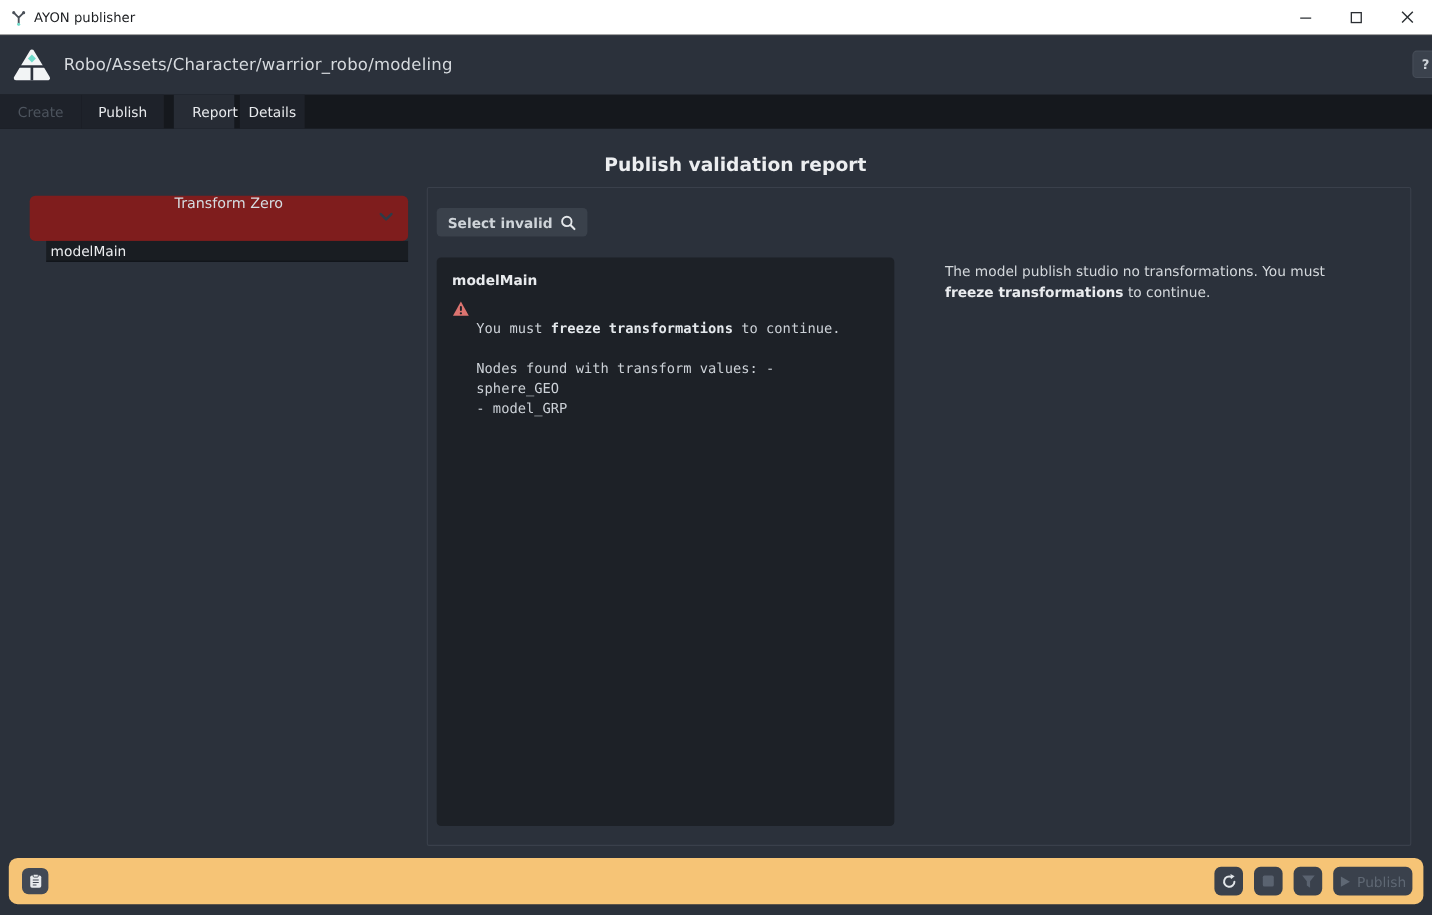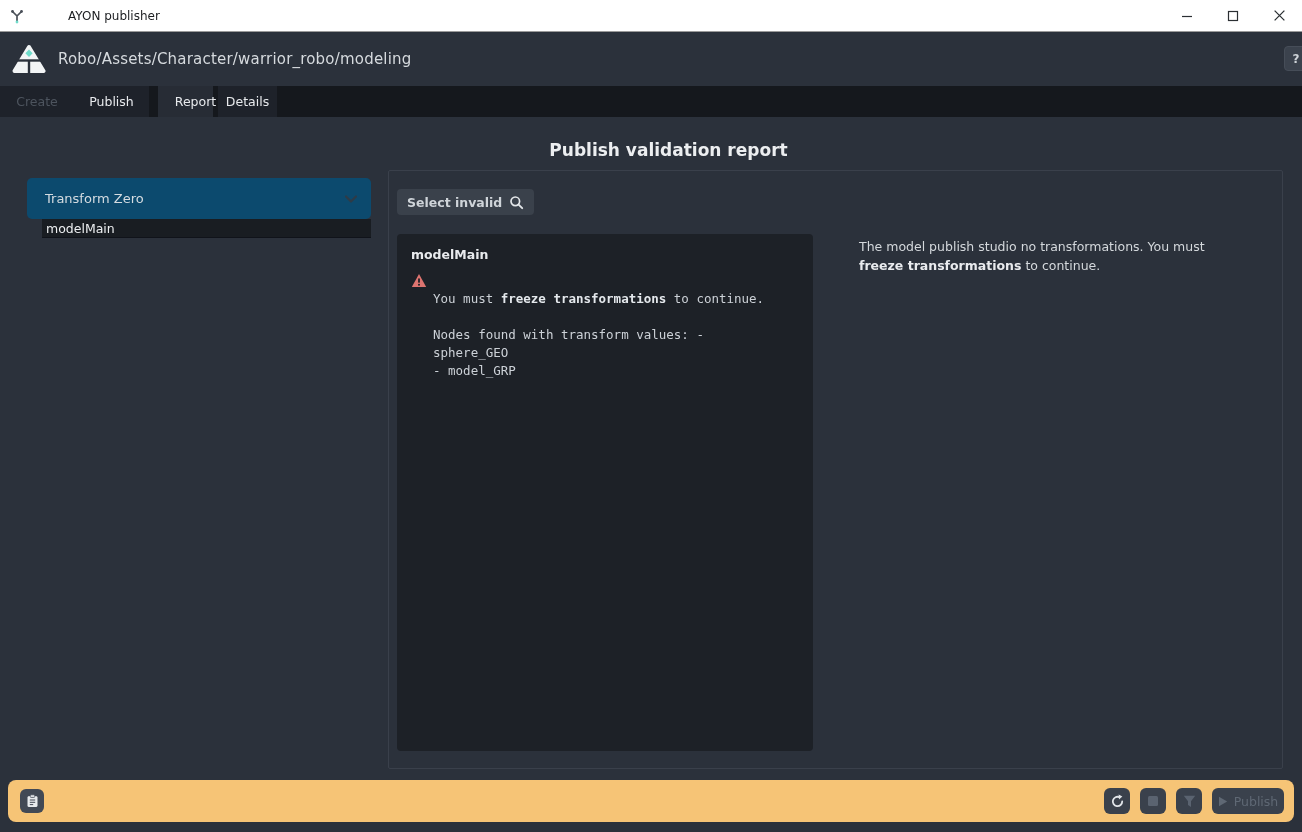--- a/index.html
+++ b/index.html
@@ -7,21 +7,21 @@
   body {
     position:relative; overflow:hidden;
     background:#2b313b;
     font-family:"DejaVu Sans","Liberation Sans",sans-serif;
     color:#e8eaed;
   }
   
   .titlebar {
     position:absolute; top:0; left:0; width:1302px; height:32px;
     background:#ffffff; border-bottom:1px solid #9a9a9a;
-    display:flex; align-items:center;gap:37px;
+    display:flex; align-items:center;
   }
   .titlebar-icon { margin-left:9px; width:16px; height:16px; }
   .titlebar-title { margin-left:6px; font-size:12px; color:#1b1d20; }
   .win-controls { margin-left:auto; display:flex; height:100%; }
   .win-btn { width:46px; height:100%; display:flex; align-items:center; justify-content:center; }
   
   .header {
     position:absolute; top:32px; left:0; width:1302px; height:54px;
     background:#2b313b; display:flex; align-items:center;
   }
@@ -47,22 +47,22 @@
   .tab-report  { width:55px; margin-left:9px; background:#272c35;padding-left:20px; }
   .tab-details { width:59px; margin-left:5px; }
   
   .page-title {
     position:absolute; top:140px; left:0; width:1302px;
     text-align:center; font-size:17px; font-weight:bold; color:#eceef0;padding-left:35px;
   }
   
   .group-header {
     position:absolute; left:27px; top:178px; width:344px; height:41px;
-    background:#0c4a6e; border-radius:5px;
-    display:flex; align-items:center;
+    background:#7f1d1d; border-radius:5px;
+    display:flex; align-items:center;flex-direction:column;
   }
   .group-header-label { margin-left:18px; font-size:13px; color:#d5dce1; }
   .group-chevron { margin-left:auto; margin-right:14px; width:12px; height:8px; }
   .instance-row {
     position:absolute; left:42px; top:219px; width:329px; height:19px;
     background:#191d22; border-bottom:1px solid #10131a;
     display:flex; align-items:center;
   }
   .instance-row-label { margin-left:4px; font-size:12.5px; color:#eceef0; }
   

